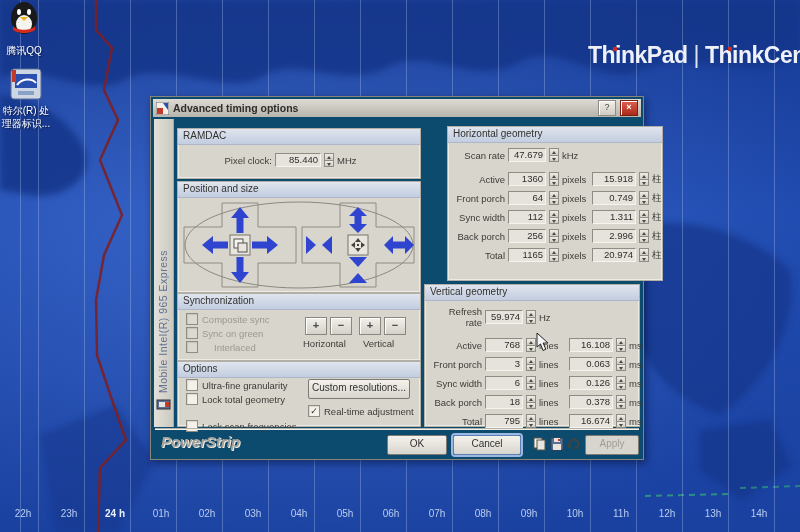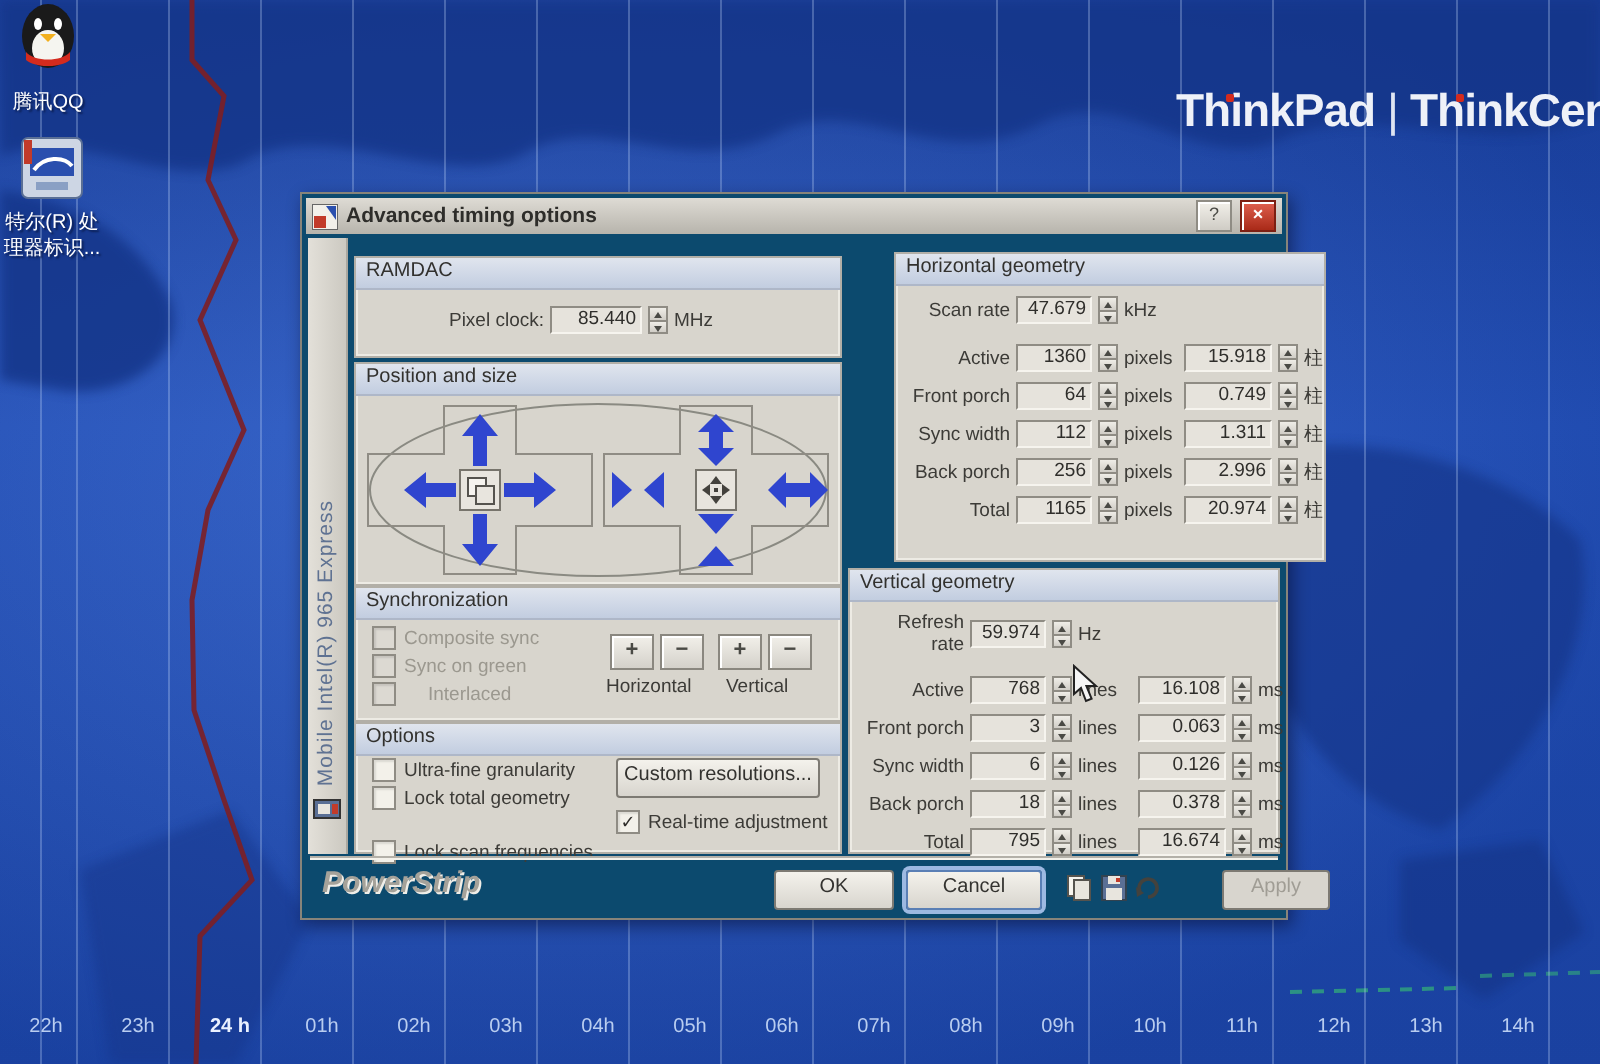--- a/index.html
+++ b/index.html
@@ -466,18 +466,18 @@
   <svg class="ficon" style="left:399px;" viewBox="0 0 14 14">
     <rect x="1" y="1" width="12" height="12" fill="#5a6f95" stroke="#33424f"></rect>
     <rect x="4" y="1" width="6" height="4" fill="#e8e5de"></rect>
     <rect x="3" y="7" width="8" height="6" fill="#e8e5de"></rect>
     <rect x="8" y="2" width="2" height="2" fill="#c23b2a"></rect>
   </svg>
   <svg class="ficon" style="left:416px;" viewBox="0 0 14 14">
     <path d="M3 9 A4.5 4.5 0 1 1 7 11.5" fill="none" stroke="#44423d" stroke-width="1.8"></path>
     <path d="M1 6.5 L5 9.5 L1.5 11.5 Z" fill="#44423d"></path>
   </svg>
-  <div class="btn disabled" style="left:460px;top:338px;width:52px;">Apply</div>
+  <div class="btn disabled" style="left:434px;top:338px;width:52px;">Apply</div>
 </div>
 
 <svg class="cursor" width="14" height="20" viewBox="0 0 14 20">
   <path d="M1,1 L1,15 L4.5,12 L7,18.5 L9.8,17.3 L7.2,11 L12,11 Z" fill="#f5f5f5" stroke="#222" stroke-width="1"></path>
 </svg>
 
 </body></html>

